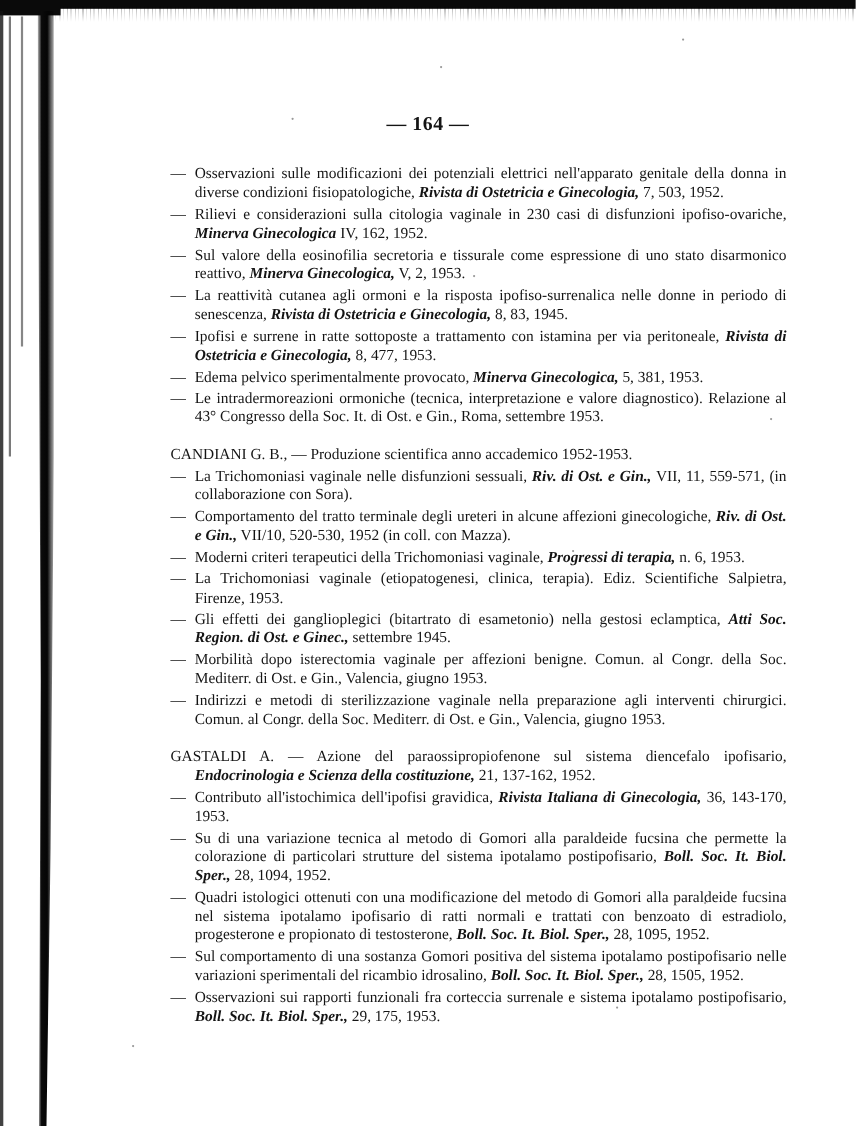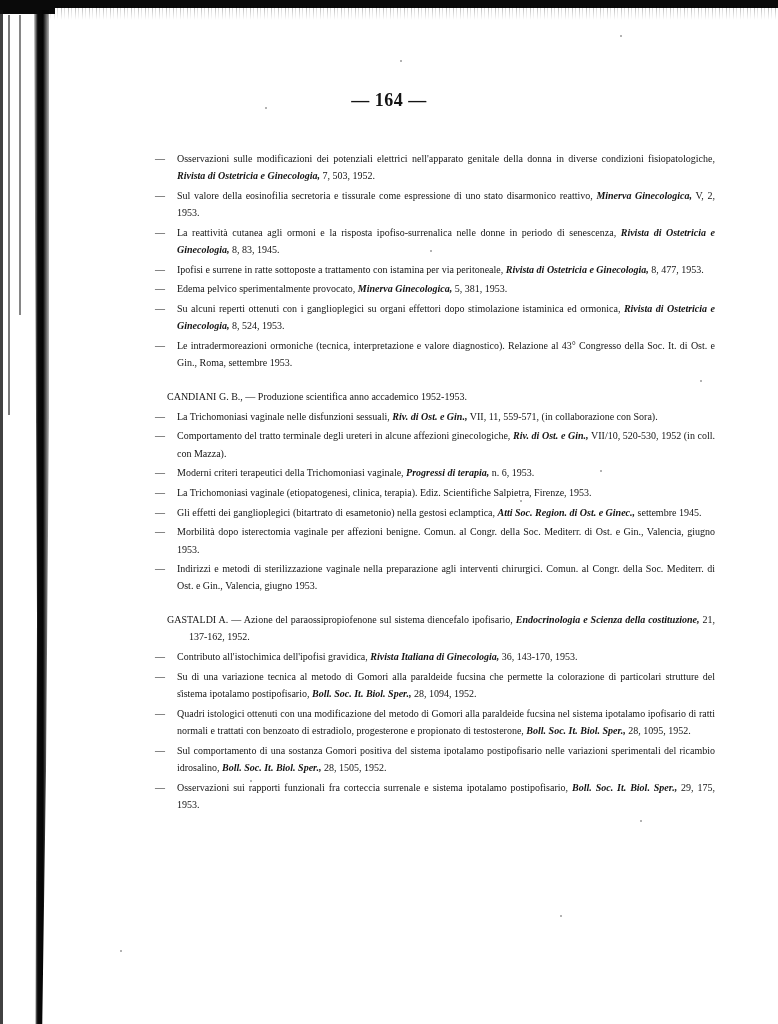--- a/index.html
+++ b/index.html
@@ -13,29 +13,29 @@
      mask-image: linear-gradient(180deg, #000 0%, rgba(0,0,0,0) 100%); }
   .edge-left { position:absolute; left:0; top:0; width:50px; height:1024px; }
   .edge-left .bar1 { position:absolute; left:0; top:10px; width:3px; height:1014px; background:#111; opacity:0.8; }
   .edge-left .bar2 { position:absolute; left:8px; top:15px; width:2px; height:400px; background:#222; opacity:0.6; }
   .edge-left .bar3 { position:absolute; left:19px; top:15px; width:2px; height:300px; background:#222; opacity:0.55; }
   .edge-left .spine { position:absolute; left:34px; top:10px; width:15px; height:1014px;
      background: linear-gradient(90deg, rgba(0,0,0,0.2) 0%, #0b0b0b 25%, #050505 60%, rgba(0,0,0,0.3) 100%);
      clip-path: polygon(0 0, 100% 0, 100% 40%, 80% 75%, 55% 100%, 10% 100%, 20% 60%); }
   .edge-left .topbar { position:absolute; left:0; top:0; width:55px; height:14px; background:#0a0a0a; }
 
-  .page-number { position:absolute; left:0; width:778px; top:90px; text-align:center;
+  .page-number { position:absolute; left:0; width:778px; top:102px; text-align:center;
      font-size:18px; font-weight:bold; letter-spacing:0.5px; }
 
   .content { position:absolute; left:155px; top:150px; width:560px; }
-  .entry { position:relative; font-size:10px; line-height:17.2px; text-align:justify;
+  .entry { position:relative; font-size:14px; line-height:17.2px; text-align:justify;
            padding-left:22px; text-indent:-22px; margin:0 0 2.5px 0; }
   .entry .dash { display:inline-block; width:15px; text-indent:0; margin-right:7px; }
   .entry .it { font-style:italic; font-weight:bold; }
-  .entry.head { padding-left:22px; text-indent:-22px;margin-left:12px; }
+  .entry.head { padding-left:22px; text-indent:-22px; }
   .gap { height:14px; }
   .dust { position:absolute; width:2px; height:2px; background:#555; border-radius:50%; opacity:0.6; }
 </style>
 </head>
 <body>
 
 <div class="scan-top"></div>
 <div class="scan-top-noise"></div>
 <div class="edge-left">
   <div class="topbar"></div>
@@ -43,25 +43,25 @@
   <div class="bar2"></div>
   <div class="bar3"></div>
   <div class="spine"></div>
 </div>
 
 <div class="page-number">— 164 —</div>
 
 <div class="content" id="content">
     <div>
       <div class="entry"><span class="dash">—</span><span>Osservazioni sulle modificazioni dei potenziali elettrici nell'apparato genitale della donna in diverse condizioni fisiopatologiche, </span><span class="it">Rivista di Ostetricia e Ginecologia,</span><span> 7, 503, 1952.</span></div>
+      <div class="entry"><span class="dash">—</span><span>Rilievi e considerazioni sulla citologia vaginale in 230 casi di disfunzioni ipofiso-ovariche, </span><span class="it">Minerva Ginecologica</span><span> IV, 162, 1952.</span></div>
       <div class="entry"><span class="dash">—</span><span>Sul valore della eosinofilia secretoria e tissurale come espressione di uno stato disarmonico reattivo, </span><span class="it">Minerva Ginecologica,</span><span> V, 2, 1953.</span></div>
       <div class="entry"><span class="dash">—</span><span>La reattività cutanea agli ormoni e la risposta ipofiso-surrenalica nelle donne in periodo di senescenza, </span><span class="it">Rivista di Ostetricia e Ginecologia,</span><span> 8, 83, 1945.</span></div>
       <div class="entry"><span class="dash">—</span><span>Ipofisi e surrene in ratte sottoposte a trattamento con istamina per via peritoneale, </span><span class="it">Rivista di Ostetricia e Ginecologia,</span><span> 8, 477, 1953.</span></div>
       <div class="entry"><span class="dash">—</span><span>Edema pelvico sperimentalmente provocato, </span><span class="it">Minerva Ginecologica,</span><span> 5, 381, 1953.</span></div>
-      <div class="entry"><span class="dash">—</span><span>Su alcuni reperti ottenuti con i ganglioplegici su organi effettori dopo stimolazione istaminica ed ormonica, </span><span class="it">Rivista di Ostetricia e Ginecologia,</span><span> 8, 524, 1953.</span></div>
       <div class="entry"><span class="dash">—</span><span>Le intradermoreazioni ormoniche (tecnica, interpretazione e valore diagnostico). Relazione al 43° Congresso della Soc. It. di Ost. e Gin., Roma, settembre 1953.</span></div>
     </div>
     <div class="gap"></div>
     <div>
       <div class="entry head"><span>CANDIANI G. B., — </span><span>Produzione scientifica anno accademico 1952-1953.</span></div>
       <div class="entry"><span class="dash">—</span><span>La Trichomoniasi vaginale nelle disfunzioni sessuali, </span><span class="it">Riv. di Ost. e Gin.,</span><span> VII, 11, 559-571, (in collaborazione con Sora).</span></div>
       <div class="entry"><span class="dash">—</span><span>Comportamento del tratto terminale degli ureteri in alcune affezioni ginecologiche, </span><span class="it">Riv. di Ost. e Gin.,</span><span> VII/10, 520-530, 1952 (in coll. con Mazza).</span></div>
       <div class="entry"><span class="dash">—</span><span>Moderni criteri terapeutici della Trichomoniasi vaginale, </span><span class="it">Progressi di terapia,</span><span> n. 6, 1953.</span></div>
       <div class="entry"><span class="dash">—</span><span>La Trichomoniasi vaginale (etiopatogenesi, clinica, terapia). Ediz. Scientifiche Salpietra, Firenze, 1953.</span></div>
       <div class="entry"><span class="dash">—</span><span>Gli effetti dei ganglioplegici (bitartrato di esametonio) nella gestosi eclamptica, </span><span class="it">Atti Soc. Region. di Ost. e Ginec.,</span><span> settembre 1945.</span></div>

